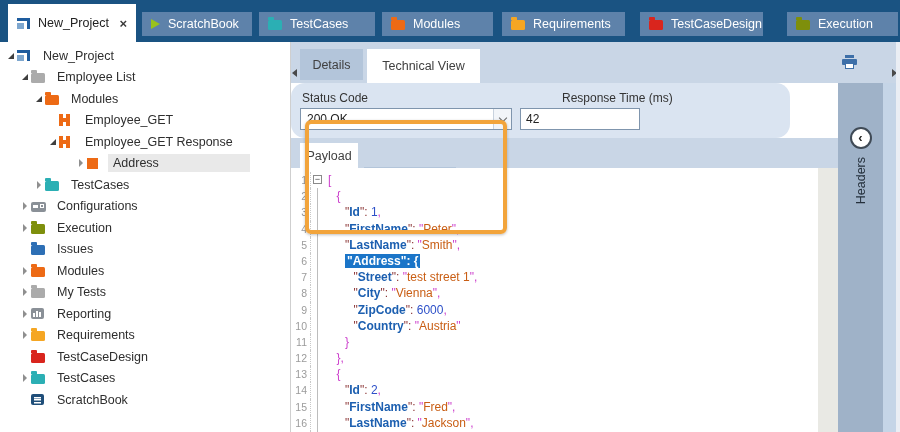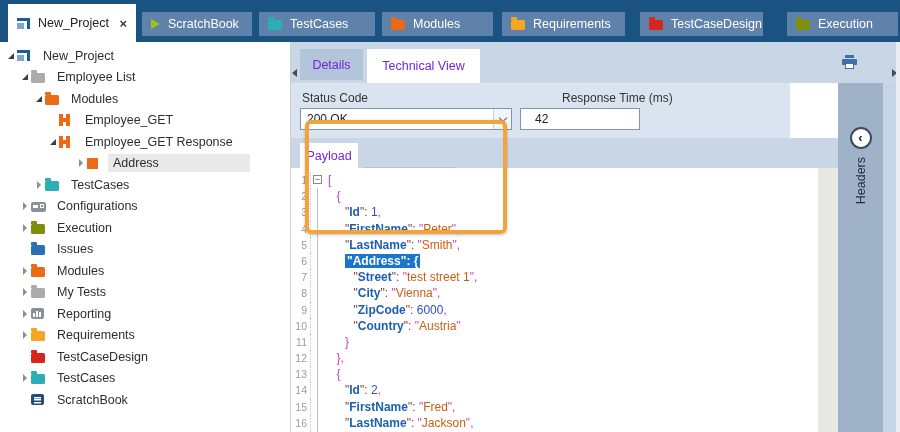--- a/index.html
+++ b/index.html
@@ -46,41 +46,41 @@
   .trow{height:21.5px;display:flex;align-items:center;font-size:12.5px;color:#2E2E2E;}
   .ar{flex:0 0 13px;display:flex;align-items:center;justify-content:center;}
   .ar.exp i{width:0;height:0;border-bottom:6px solid #3F3F3F;border-left:6px solid transparent;}
   .ar.col i{width:0;height:0;border-left:4.5px solid #8F8F8F;border-top:4.5px solid transparent;border-bottom:4.5px solid transparent;}
   .ticon{flex:0 0 16px;display:flex;margin-right:5px;}
   .trow .lbl{padding:2px 5px;white-space:nowrap;}
   .trow.selected .lbl{background:#E9E9E9;min-width:132px;}
   
   #main{position:absolute;left:291px;top:42px;width:609px;height:390px;}
   #detailstrip{position:absolute;left:0;top:0;width:609px;height:41px;background:#C9D6E6;}
-  .vtab{position:absolute;display:flex;align-items:center;justify-content:center;font-size:12.5px;color:#6d28d9;}
+  .vtab{position:absolute;display:flex;align-items:center;justify-content:center;font-size:12.5px;color:#404040;}
   .vtab.on{background:#FFF;}
   .vtab.off{background:#B3C5DA;}
   #tab-details{left:9px;top:7px;width:63px;height:31px;}
   #tab-techview{left:76px;top:7px;width:113px;height:34px;}
   .sarr{position:absolute;width:0;height:0;}
   #sarr-left{left:1px;top:27px;border-right:5px solid #4A4A4A;border-top:4px solid transparent;border-bottom:4px solid transparent;}
   #sarr-right{left:601px;top:27px;border-left:5px solid #4A4A4A;border-top:4px solid transparent;border-bottom:4px solid transparent;}
   #printer{position:absolute;left:551px;top:13px;}
-  #formarea{position:absolute;left:0;top:41px;width:499px;height:55px;background:#DAE4F1;}
+  #formarea{position:absolute;left:0;top:41px;width:499px;height:55px;background:#DAE4F1;border-radius:14px;}
   .flabel{position:absolute;top:8px;font-size:12px;color:#333;}
   #lbl-status{left:11px;} #lbl-time{left:231px;margin-left:40px;}
   #combo{position:absolute;left:9px;top:25px;width:212px;height:22px;background:#FFF;
          border:1px solid #7F95AD;box-sizing:border-box;display:flex;align-items:center;
          font-size:12px;color:#222;padding-left:6px;}
   .cbtn{margin-left:auto;width:17px;height:100%;border-left:1px solid #C8D2DE;background:#F2F5F9;
         display:flex;align-items:center;justify-content:center;}
   .chev{width:5px;height:5px;border-right:1.4px solid #666;border-bottom:1.4px solid #666;
         transform:rotate(45deg);margin-top:-3px;}
   #tinput{position:absolute;left:229px;top:25px;width:120px;height:22px;border:1px solid #7F95AD;
-          font:12px "Liberation Sans","DejaVu Sans",sans-serif;padding:0 14px;box-sizing:border-box;background:#FFF;color:#222;}
+          font:12px "Liberation Sans","DejaVu Sans",sans-serif;padding:0 5px;box-sizing:border-box;background:#FFF;color:#222;}
   #payloadstrip{position:absolute;left:0;top:96px;width:547px;height:30px;background:#C9D6E6;}
   #tab-payload{left:9px;top:5px;width:58px;height:25px;}
   #tab-attachments{left:73px;top:5px;width:92px;height:23px;margin-top:24px;}
   
   #code{position:absolute;left:0;top:126px;width:527px;height:266px;background:#FFF;overflow:hidden;
         font-size:12px;box-sizing:border-box;padding-top:4px;}
   .cl{display:flex;line-height:16.2px;height:16.2px;white-space:pre;}
   .ln{flex:0 0 16px;text-align:right;padding-right:3px;color:#9B9B9B;font-size:10.5px;
       border-right:1px dotted #C8C8C8;}
   .fold{flex:0 0 13px;position:relative;}

